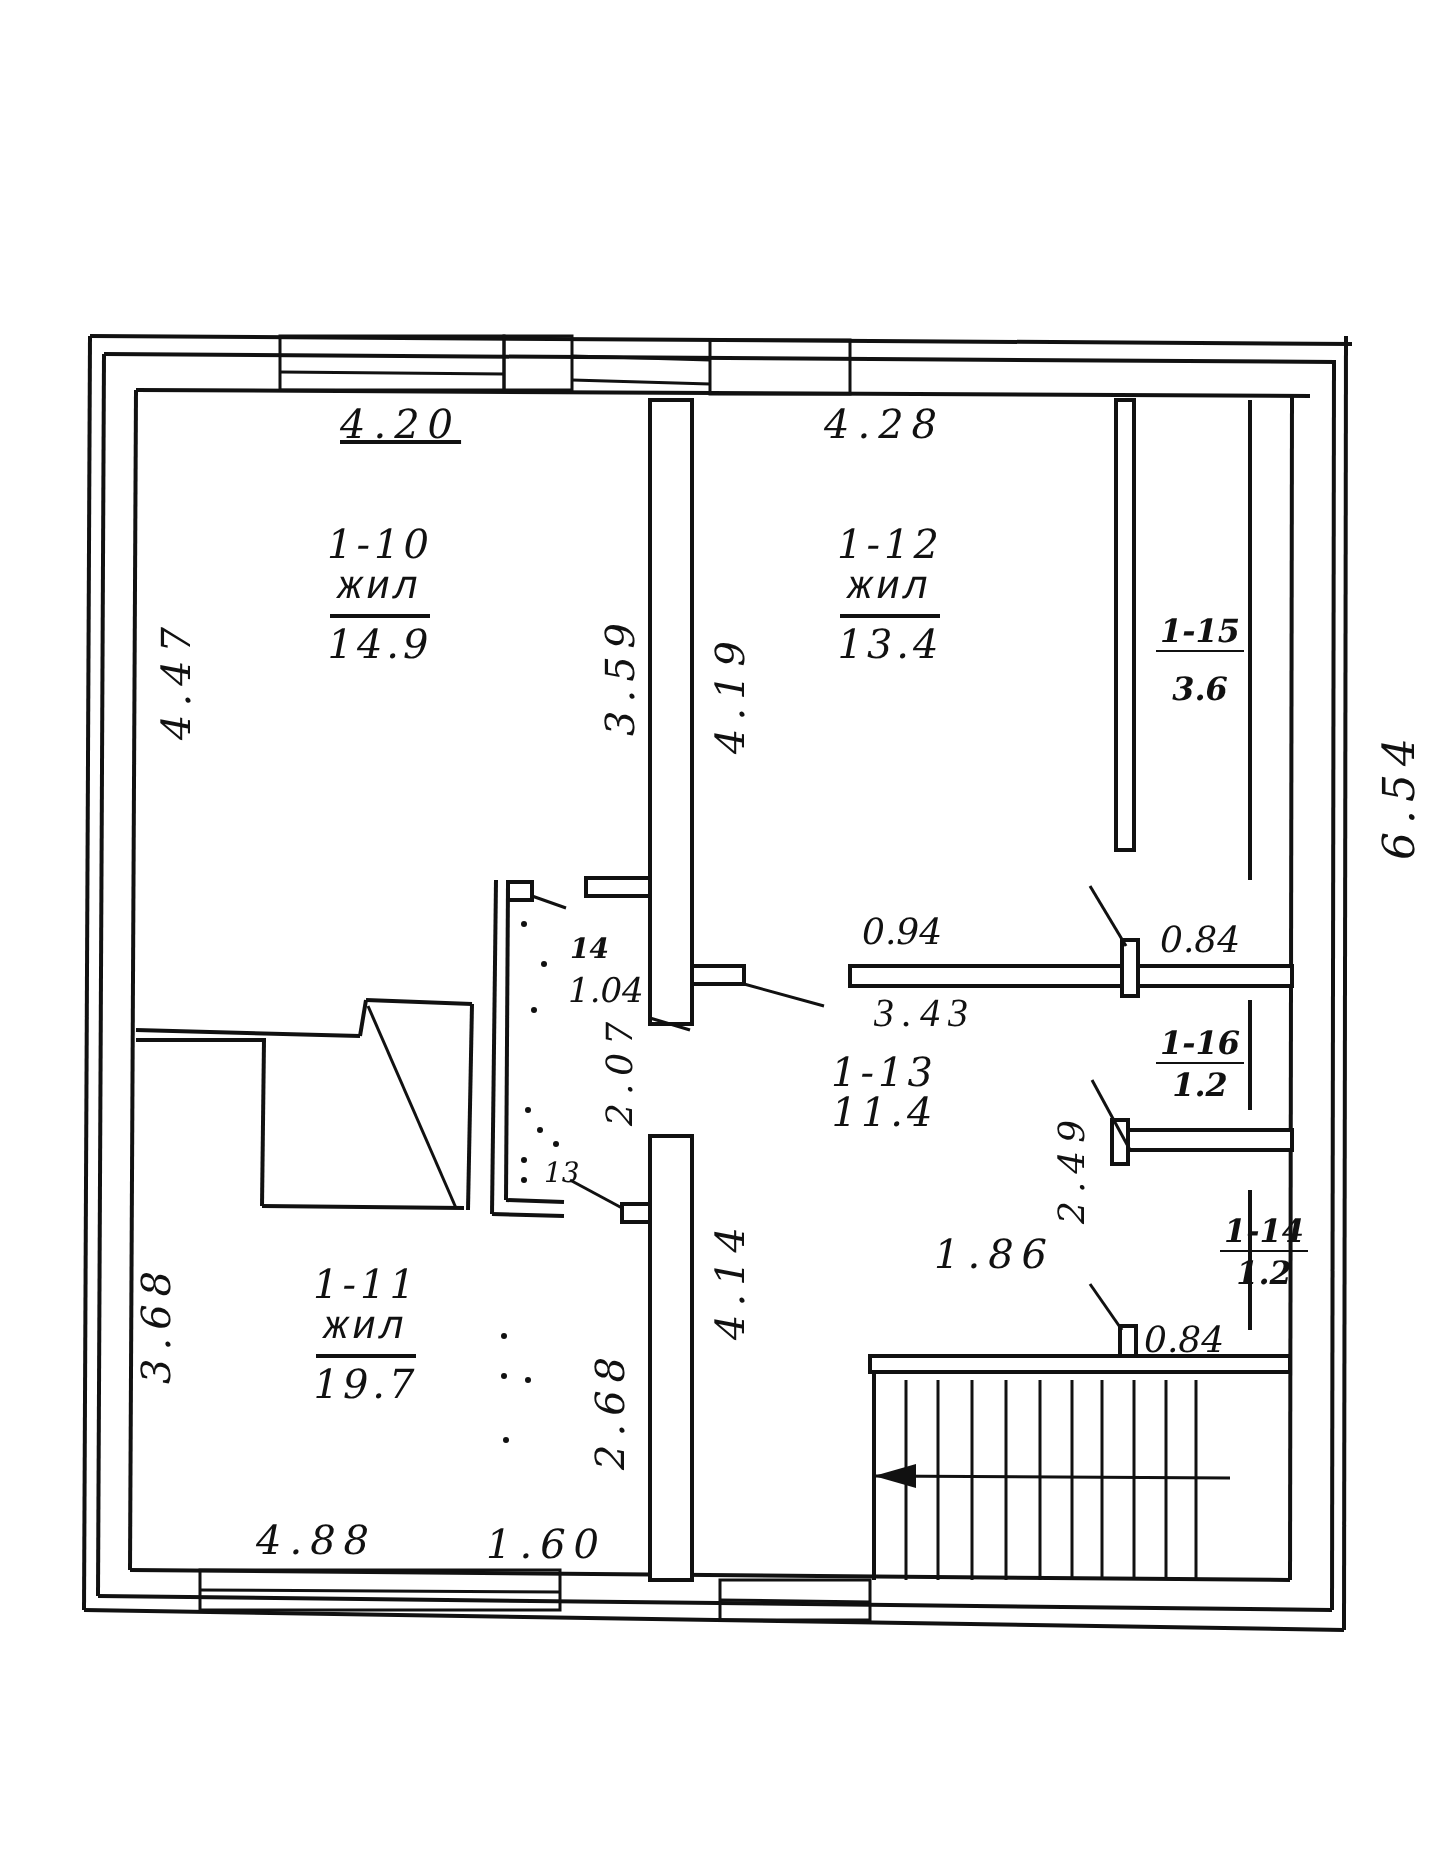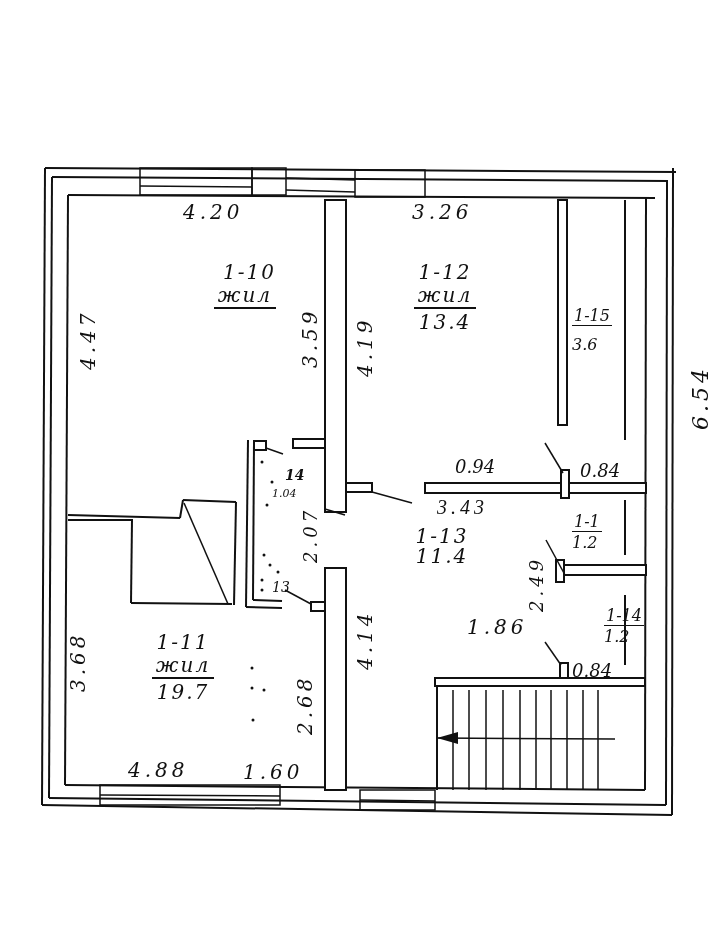--- a/index.html
+++ b/index.html
@@ -6,22 +6,22 @@
   body { width:716px; height:928px; position:relative; overflow:hidden;
          font-family: "DejaVu Sans", sans-serif; }
   svg { position:absolute; left:0; top:0; }
   .w { stroke:#111; fill:none; stroke-width:2; }
   .wt { stroke:#111; fill:none; stroke-width:1.5; }
   .wf { stroke:#111; fill:#fff; stroke-width:2; }
   .lbl { position:absolute; font-family:"DejaVu Serif", serif; font-style:italic;
          color:#111; white-space:nowrap; line-height:1; }
   .dim { font-size:20px; letter-spacing:4px; }
   .room { text-align:center; font-size:20px; letter-spacing:2px; }
-  .room .u { border-bottom:2px solid #111; padding:0 4px 2px; display:inline-block; margin:3px 0; }
-  .small { font-size:16px; text-align:left; }
+  .room .u { border-bottom:2px solid #111; padding:0 4px 2px; display:inline-block; margin:3px 0;font-family:Liberation Mono, monospace; }
+  .small { font-size:16px; text-align:center;font-weight:bold; }
   .small .u { border-bottom:1.5px solid #111; display:inline-block; padding:0 2px 1px; }
   .vert { transform-origin:left top; }
 </style>
 </head>
 <body>
 
 <svg width="716" height="928">
 
   <g>
     <line class="w" x1="45" y1="168" x2="676" y2="172"></line>
@@ -119,65 +119,66 @@
       <circle cx="262" cy="590" r="1.5"></circle>
     <circle cx="252" cy="668" r="1.5"></circle>
       <circle cx="264" cy="690" r="1.5"></circle>
     <circle cx="252" cy="688" r="1.5"></circle>
       <circle cx="253" cy="720" r="1.5"></circle>
   </g>
 </svg>
 
 <div class="lbl dim vert" style="left:690px;top:430px;transform:rotate(-90deg);font-size:22px;">6.54</div>
 
-<div class="lbl dim" style="left:183px;top:202px;">4.20</div>
+<div class="lbl dim" style="left:170px;top:202px;text-decoration:underline;">4.20</div>
 <div class="lbl dim vert" style="left:78px;top:370px;transform:rotate(-90deg);">4.47</div>
 <div class="lbl dim vert" style="left:300px;top:368px;transform:rotate(-90deg);">3.59</div>
-<div class="lbl room" style="left:136px;top:262px;width:140px;text-align:right;">
+<div class="lbl room" style="left:120px;top:262px;width:140px;">
   <div>1-10</div>
   <div><span class="u">жил</span></div>
+  <div>14.9</div>
 </div>
 
-<div class="lbl dim" style="left:412px;top:202px;">3.26</div>
+<div class="lbl dim" style="left:412px;top:202px;">4.28</div>
 <div class="lbl dim vert" style="left:355px;top:377px;transform:rotate(-90deg);">4.19</div>
 <div class="lbl room" style="left:385px;top:262px;width:120px;">
   <div>1-12</div>
   <div><span class="u">жил</span></div>
   <div>13.4</div>
 </div>
 
 <div class="lbl small" style="left:572px;top:308px;width:56px;">
   <div><span class="u">1-15</span></div>
   <div style="margin-top:11px;">3.6</div>
 </div>
 
-<div class="lbl" style="left:455px;top:458px;font-size:18px;font-style:italic;">0.94</div>
+<div class="lbl" style="left:431px;top:458px;font-size:18px;font-style:italic;">0.94</div>
 <div class="lbl" style="left:580px;top:462px;font-size:18px;">0.84</div>
 <div class="lbl dim" style="left:437px;top:497px;font-family:Liberation Serif, serif;">3.43</div>
 <div class="lbl room" style="left:392px;top:526px;width:100px;">
   <div>1-13</div>
   <div>11.4</div>
 </div>
 <div class="lbl dim vert" style="left:355px;top:670px;transform:rotate(-90deg);">4.14</div>
 <div class="lbl dim vert" style="left:528px;top:612px;transform:rotate(-90deg);font-size:18px;">2.49</div>
 <div class="lbl dim" style="left:467px;top:617px;">1.86</div>
 <div class="lbl" style="left:572px;top:662px;font-size:18px;">0.84</div>
 
 <div class="lbl small" style="left:572px;top:514px;width:56px;">
-  <div><span class="u">1-1</span></div>
+  <div><span class="u">1-16</span></div>
   <div style="margin-top:3px;">1.2</div>
 </div>
 
 <div class="lbl small" style="left:604px;top:608px;width:56px;">
   <div><span class="u">1-14</span></div>
   <div style="margin-top:3px;">1.2</div>
 </div>
 
 <div class="lbl" style="left:285px;top:468px;font-size:14px;font-weight:bold;">14</div>
-<div class="lbl" style="left:272px;top:488px;font-size:11px;text-align:center;">1.04</div>
+<div class="lbl" style="left:284px;top:488px;font-size:17px;text-align:center;">1.04</div>
 <div class="lbl dim vert" style="left:302px;top:563px;transform:rotate(-90deg);font-size:18px;">2.07</div>
 <div class="lbl" style="left:272px;top:580px;font-size:14px;">13</div>
 
 <div class="lbl dim vert" style="left:68px;top:692px;transform:rotate(-90deg);">3.68</div>
 <div class="lbl dim vert" style="left:295px;top:735px;transform:rotate(-90deg);">2.68</div>
 <div class="lbl room" style="left:118px;top:632px;width:130px;">
   <div>1-11</div>
   <div><span class="u">жил</span></div>
   <div>19.7</div>
 </div>

